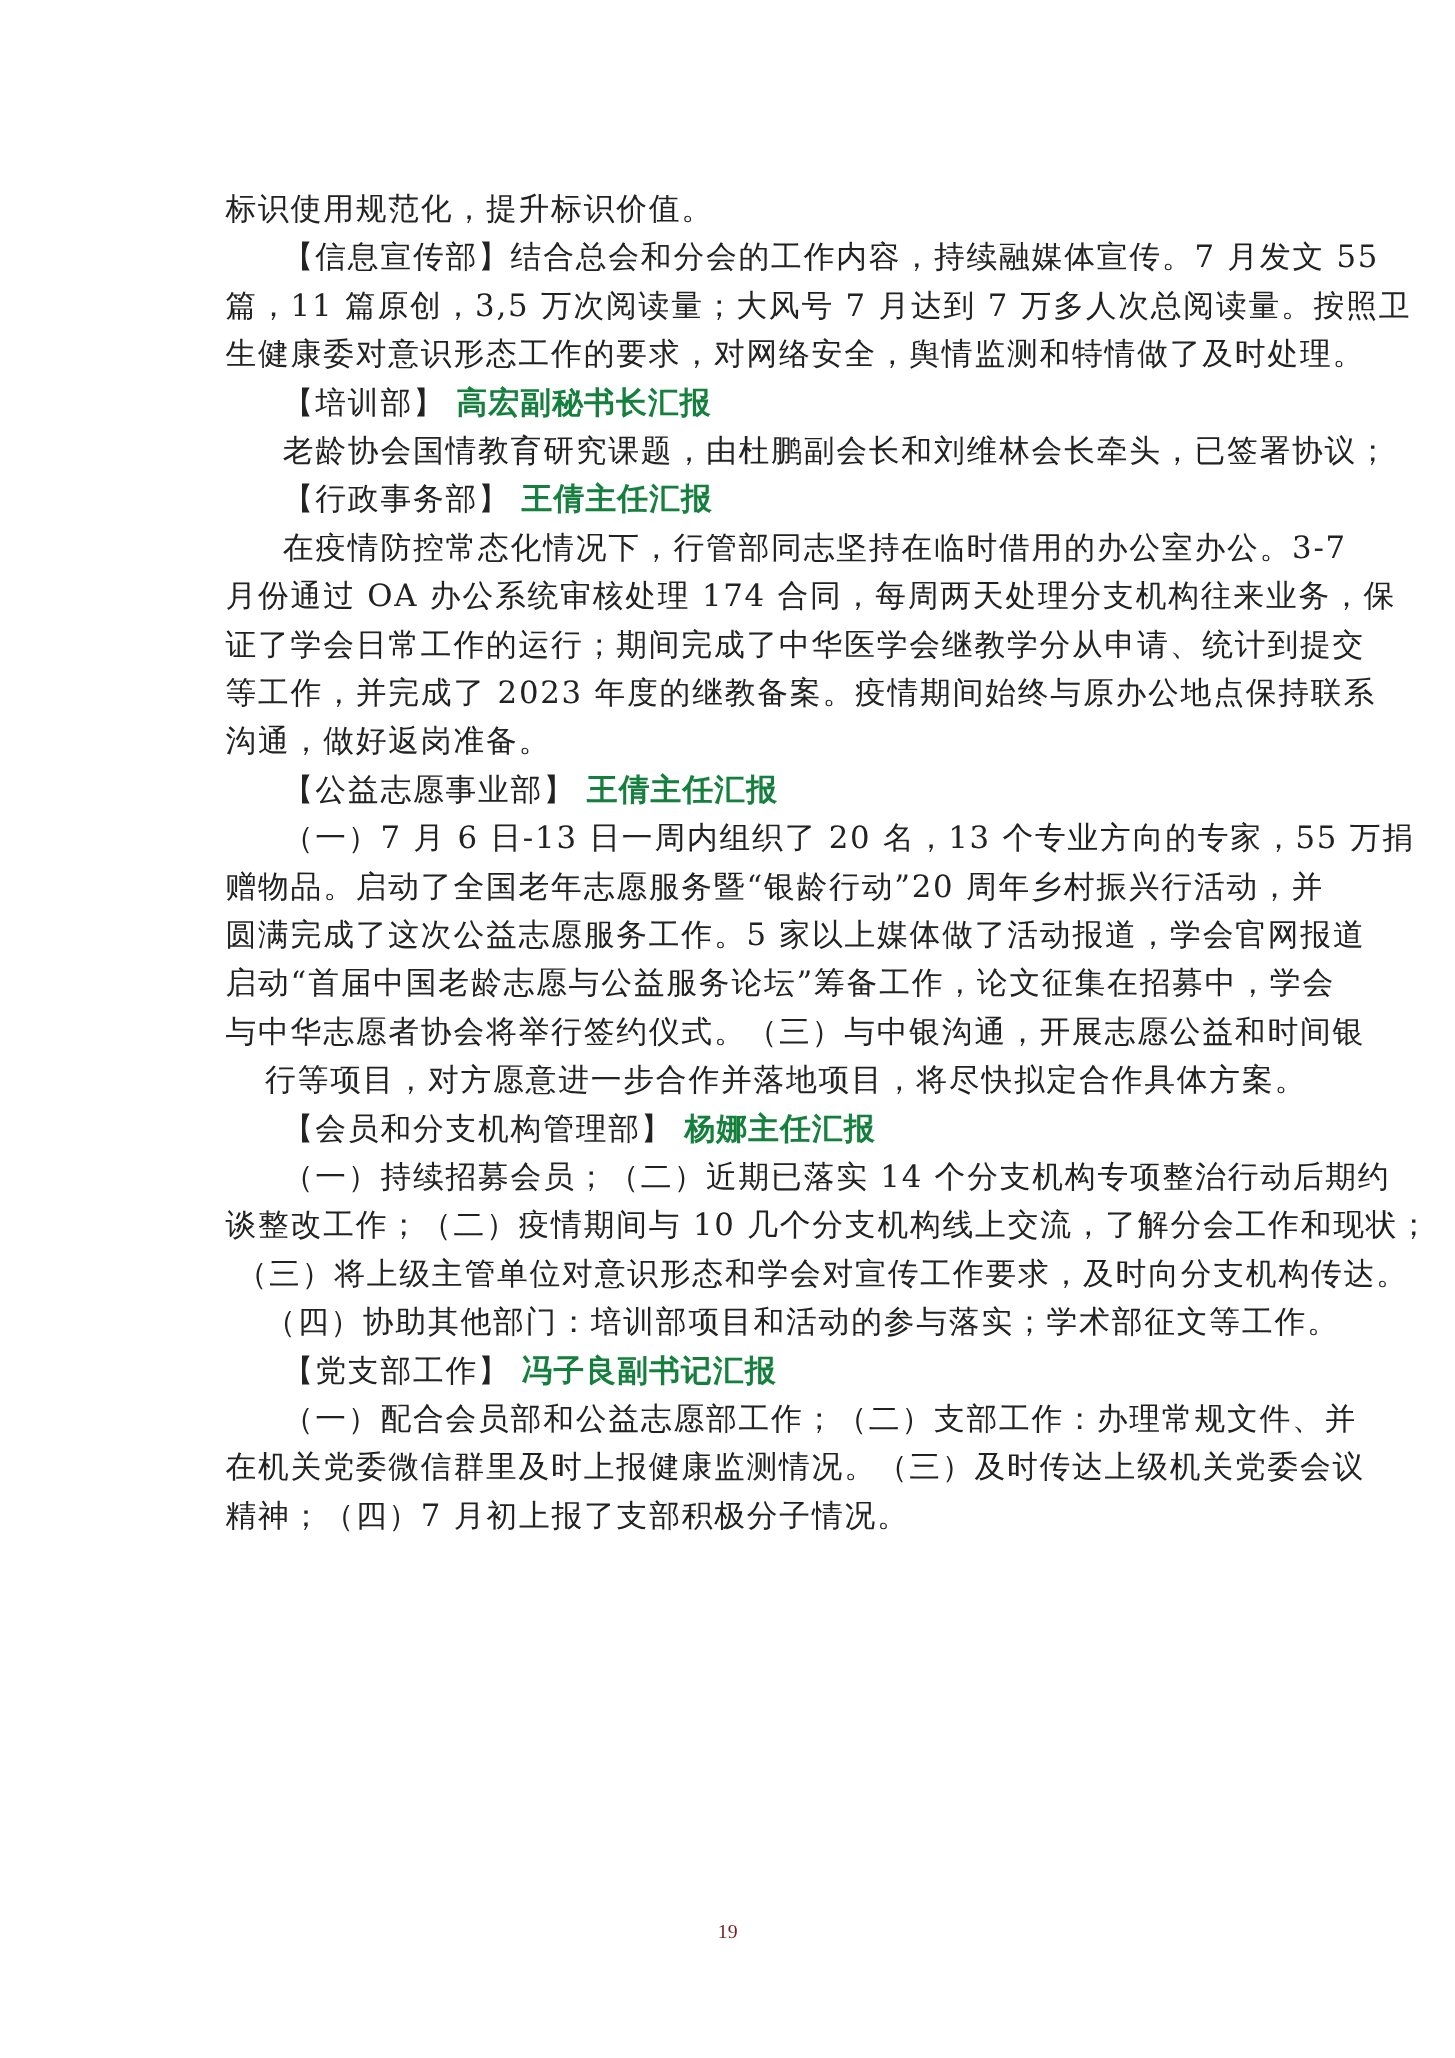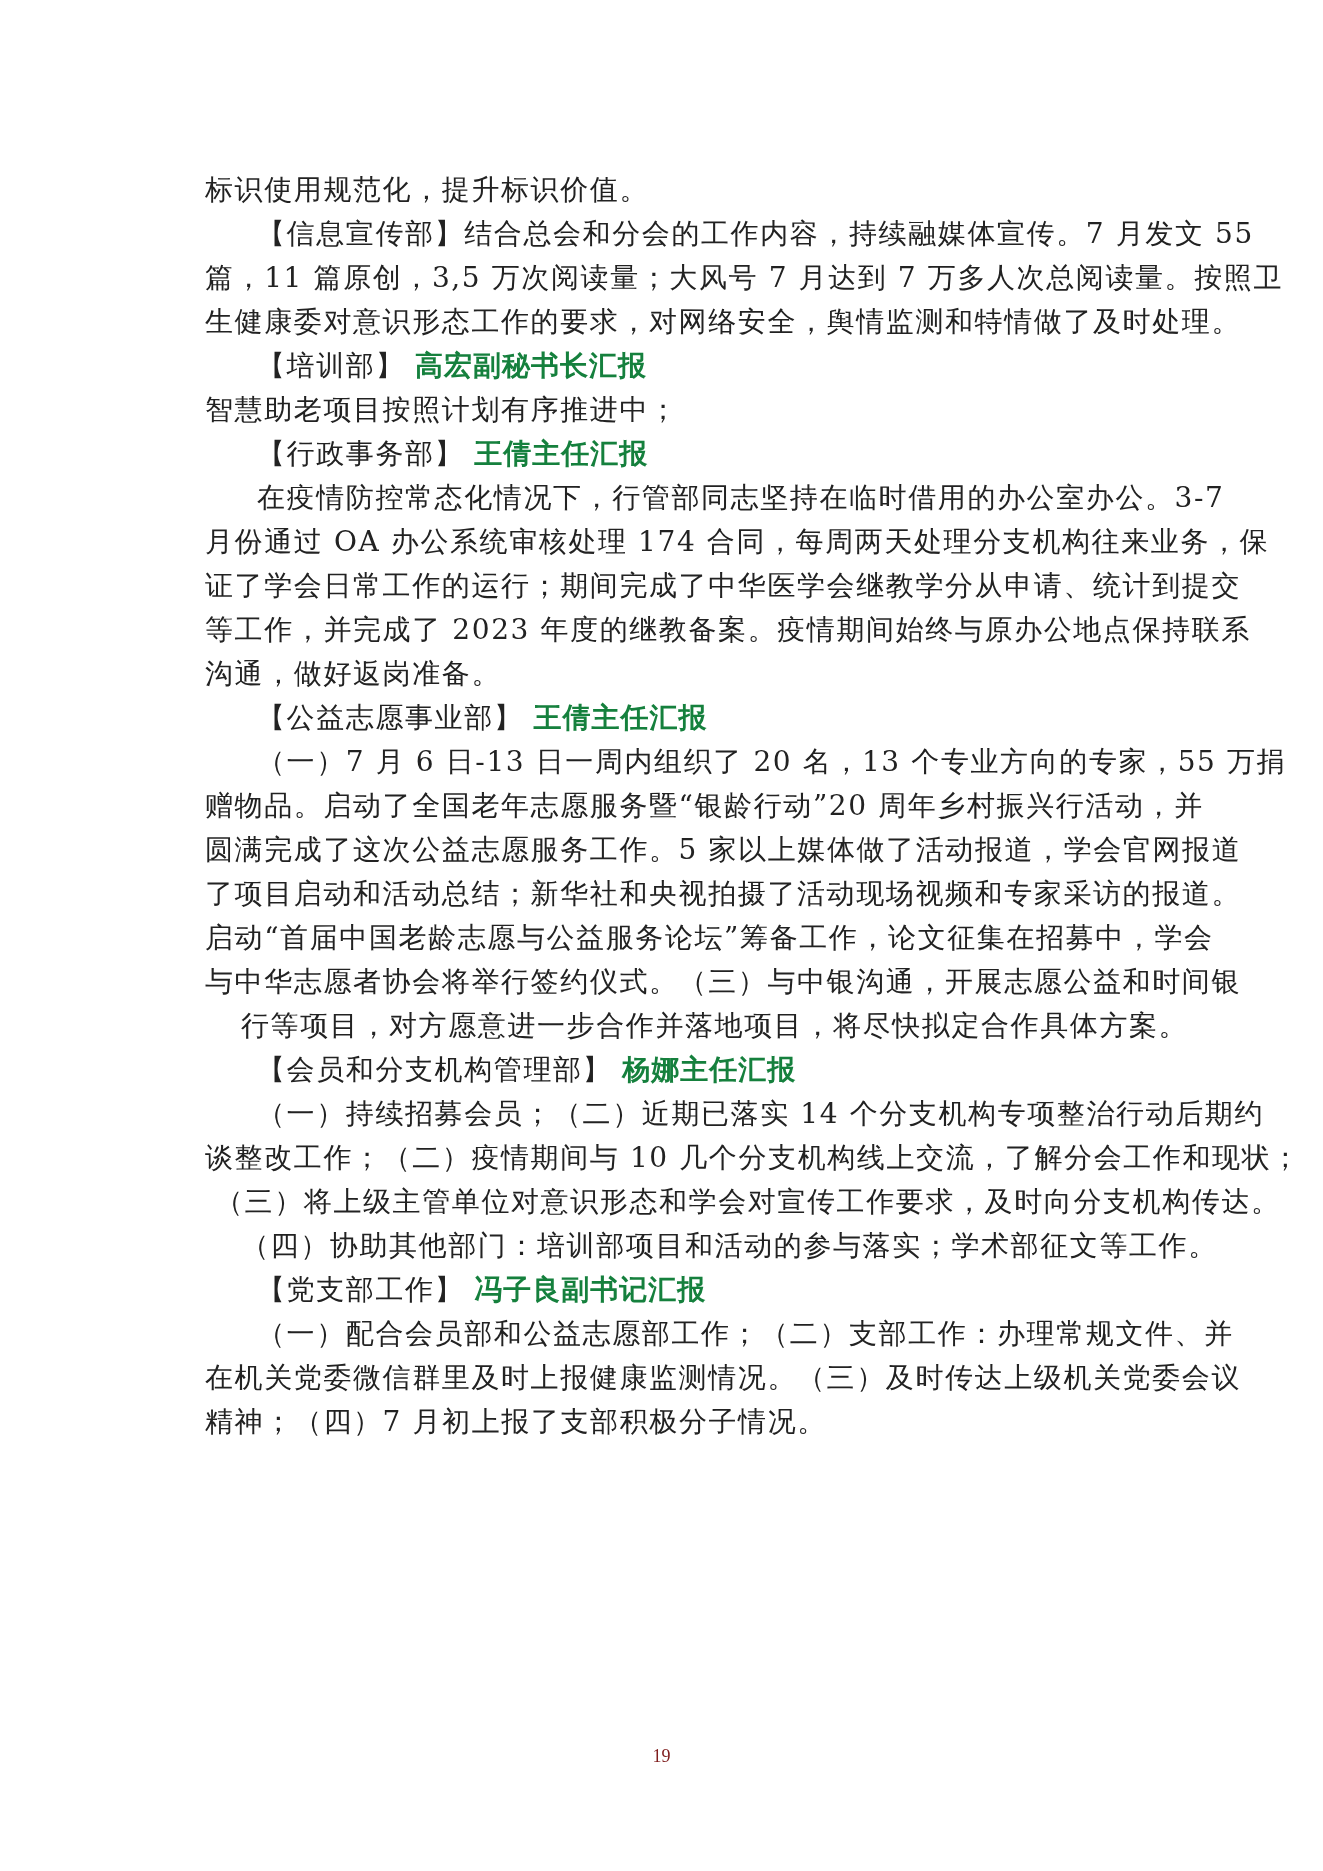--- a/index.html
+++ b/index.html
@@ -67,38 +67,37 @@
 <div class="page">
   <div class="content">
     <div class="line">标识使用规范化，提升标识价值。</div>
     <div class="line indent">【信息宣传部】结合总会和分会的工作内容，持续融媒体宣传。7 月发文 55</div>
     <div class="line">篇，11 篇原创，3,5 万次阅读量；大风号 7 月达到 7 万多人次总阅读量。按照卫</div>
     <div class="line">生健康委对意识形态工作的要求，对网络安全，舆情监测和特情做了及时处理。</div>
 
     <div class="line indent">
       <span class="dept">【培训部】</span><span class="reporter">高宏副秘书长汇报</span>
     </div>
-    <div class="line">智慧助老项目按照计划有序推进中；</div>
+    <div class="line indent">老龄协会国情教育研究课题，由杜鹏副会长和刘维林会长牵头，已签署协议；</div>
 
     <div class="line indent">
       <span class="dept">【行政事务部】</span><span class="reporter">王倩主任汇报</span>
     </div>
     <div class="line indent">在疫情防控常态化情况下，行管部同志坚持在临时借用的办公室办公。3-7</div>
     <div class="line">月份通过 OA 办公系统审核处理 174 合同，每周两天处理分支机构往来业务，保</div>
     <div class="line">证了学会日常工作的运行；期间完成了中华医学会继教学分从申请、统计到提交</div>
     <div class="line">等工作，并完成了 2023 年度的继教备案。疫情期间始终与原办公地点保持联系</div>
     <div class="line">沟通，做好返岗准备。</div>
 
     <div class="line indent">
       <span class="dept">【公益志愿事业部】</span><span class="reporter">王倩主任汇报</span>
     </div>
     <div class="line indent">（一）7 月 6 日-13 日一周内组织了 20 名，13 个专业方向的专家，55 万捐</div>
     <div class="line">赠物品。启动了全国老年志愿服务暨“银龄行动”20 周年乡村振兴行活动，并</div>
     <div class="line">圆满完成了这次公益志愿服务工作。5 家以上媒体做了活动报道，学会官网报道</div>
-    <div class="line">了项目启动和活动总结；新华社和央视拍摄了活动现场视频和专家采访的报道。</div>
     <div class="line">启动“首届中国老龄志愿与公益服务论坛”筹备工作，论文征集在招募中，学会</div>
     <div class="line">与中华志愿者协会将举行签约仪式。（三）与中银沟通，开展志愿公益和时间银</div>
     <div class="line indent-sm">行等项目，对方愿意进一步合作并落地项目，将尽快拟定合作具体方案。</div>
 
     <div class="line indent">
       <span class="dept">【会员和分支机构管理部】</span><span class="reporter">杨娜主任汇报</span>
     </div>
     <div class="line indent">（一）持续招募会员；（二）近期已落实 14 个分支机构专项整治行动后期约</div>
     <div class="line">谈整改工作；（二）疫情期间与 10 几个分支机构线上交流，了解分会工作和现状；</div>
     <div class="line indent-xs">（三）将上级主管单位对意识形态和学会对宣传工作要求，及时向分支机构传达。</div>

